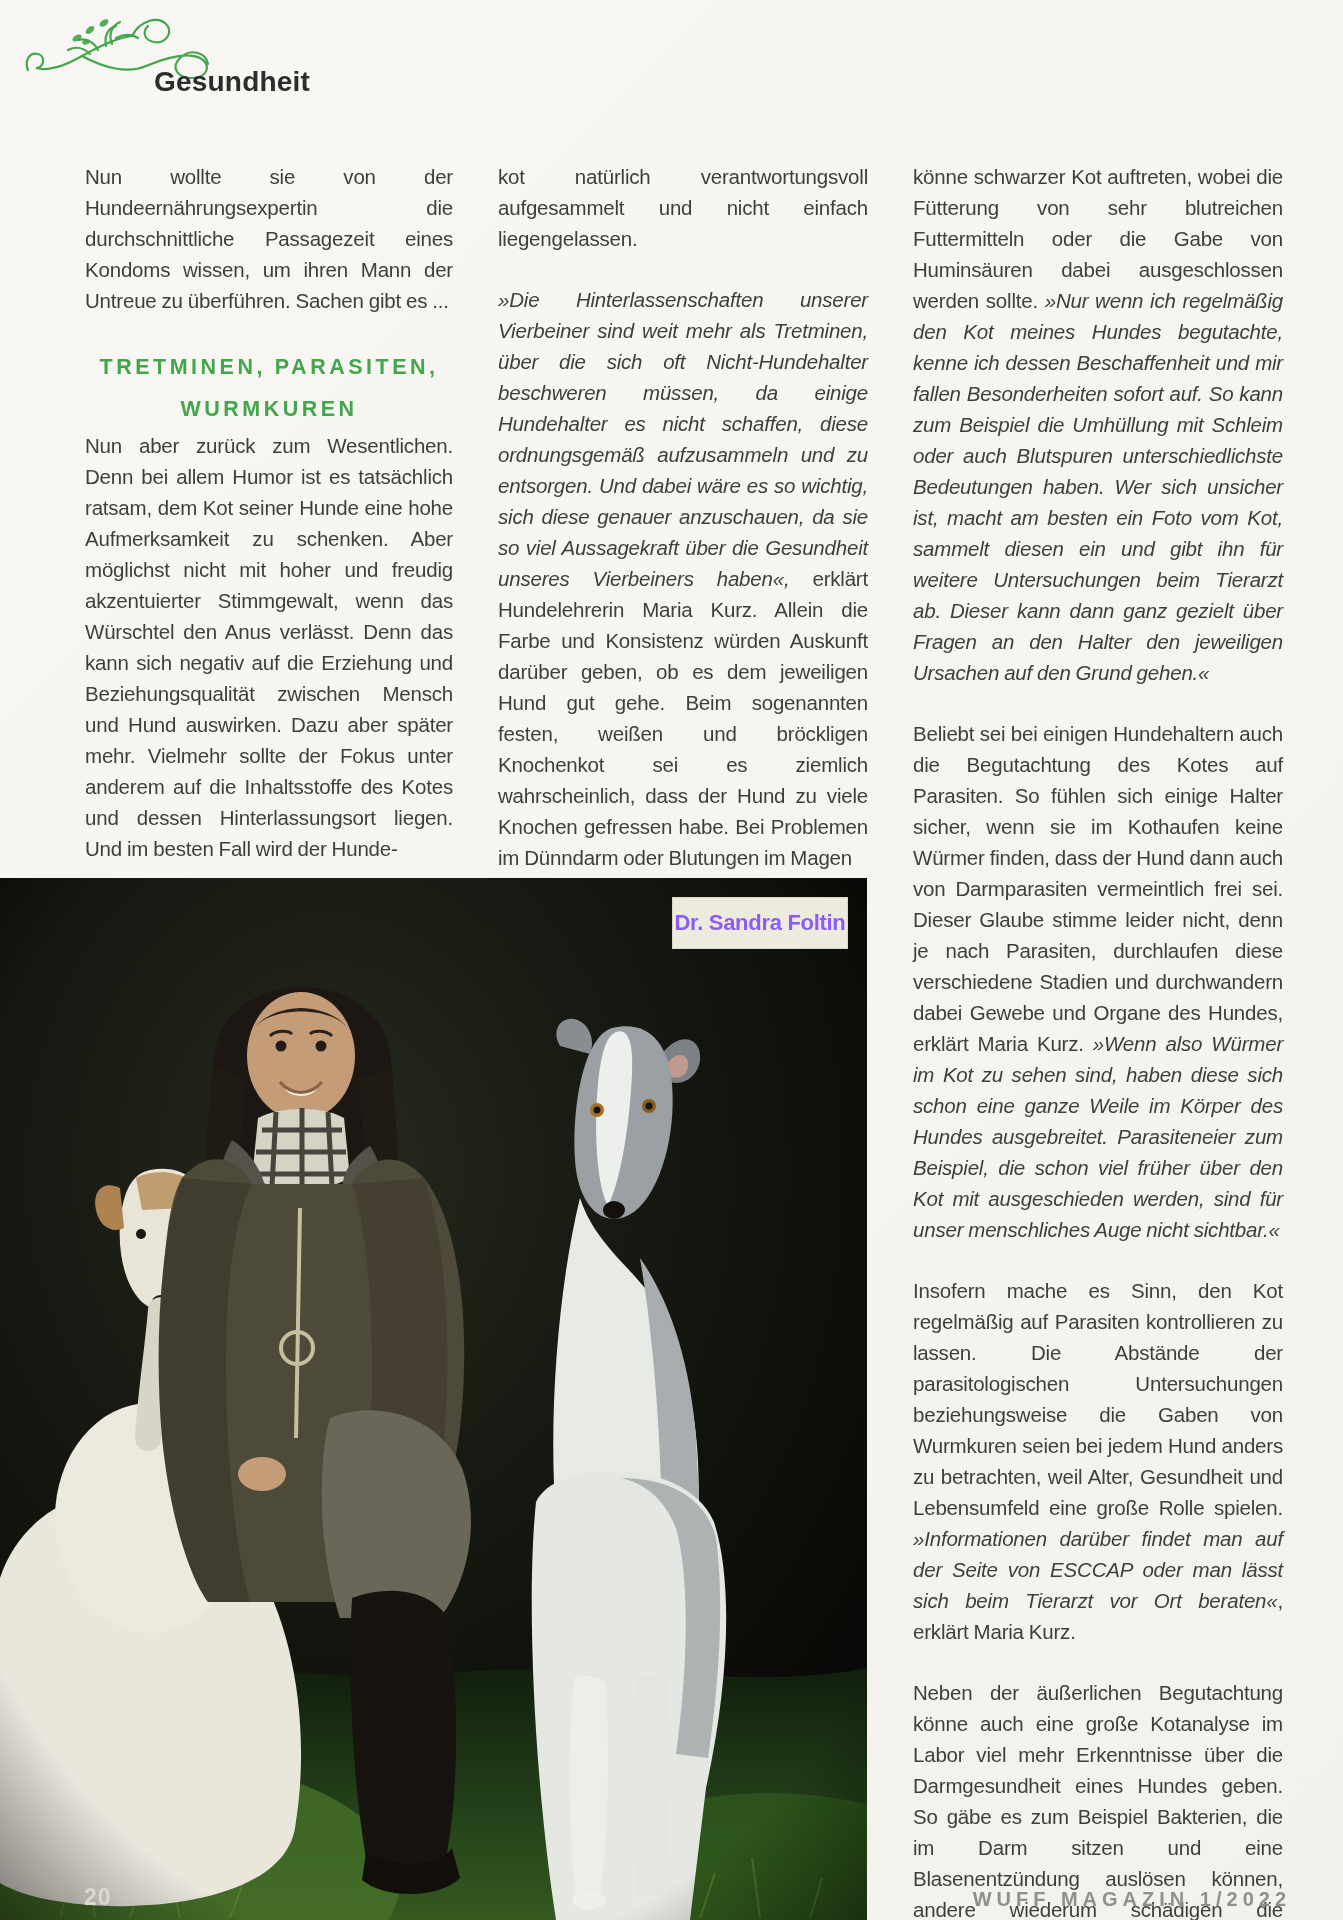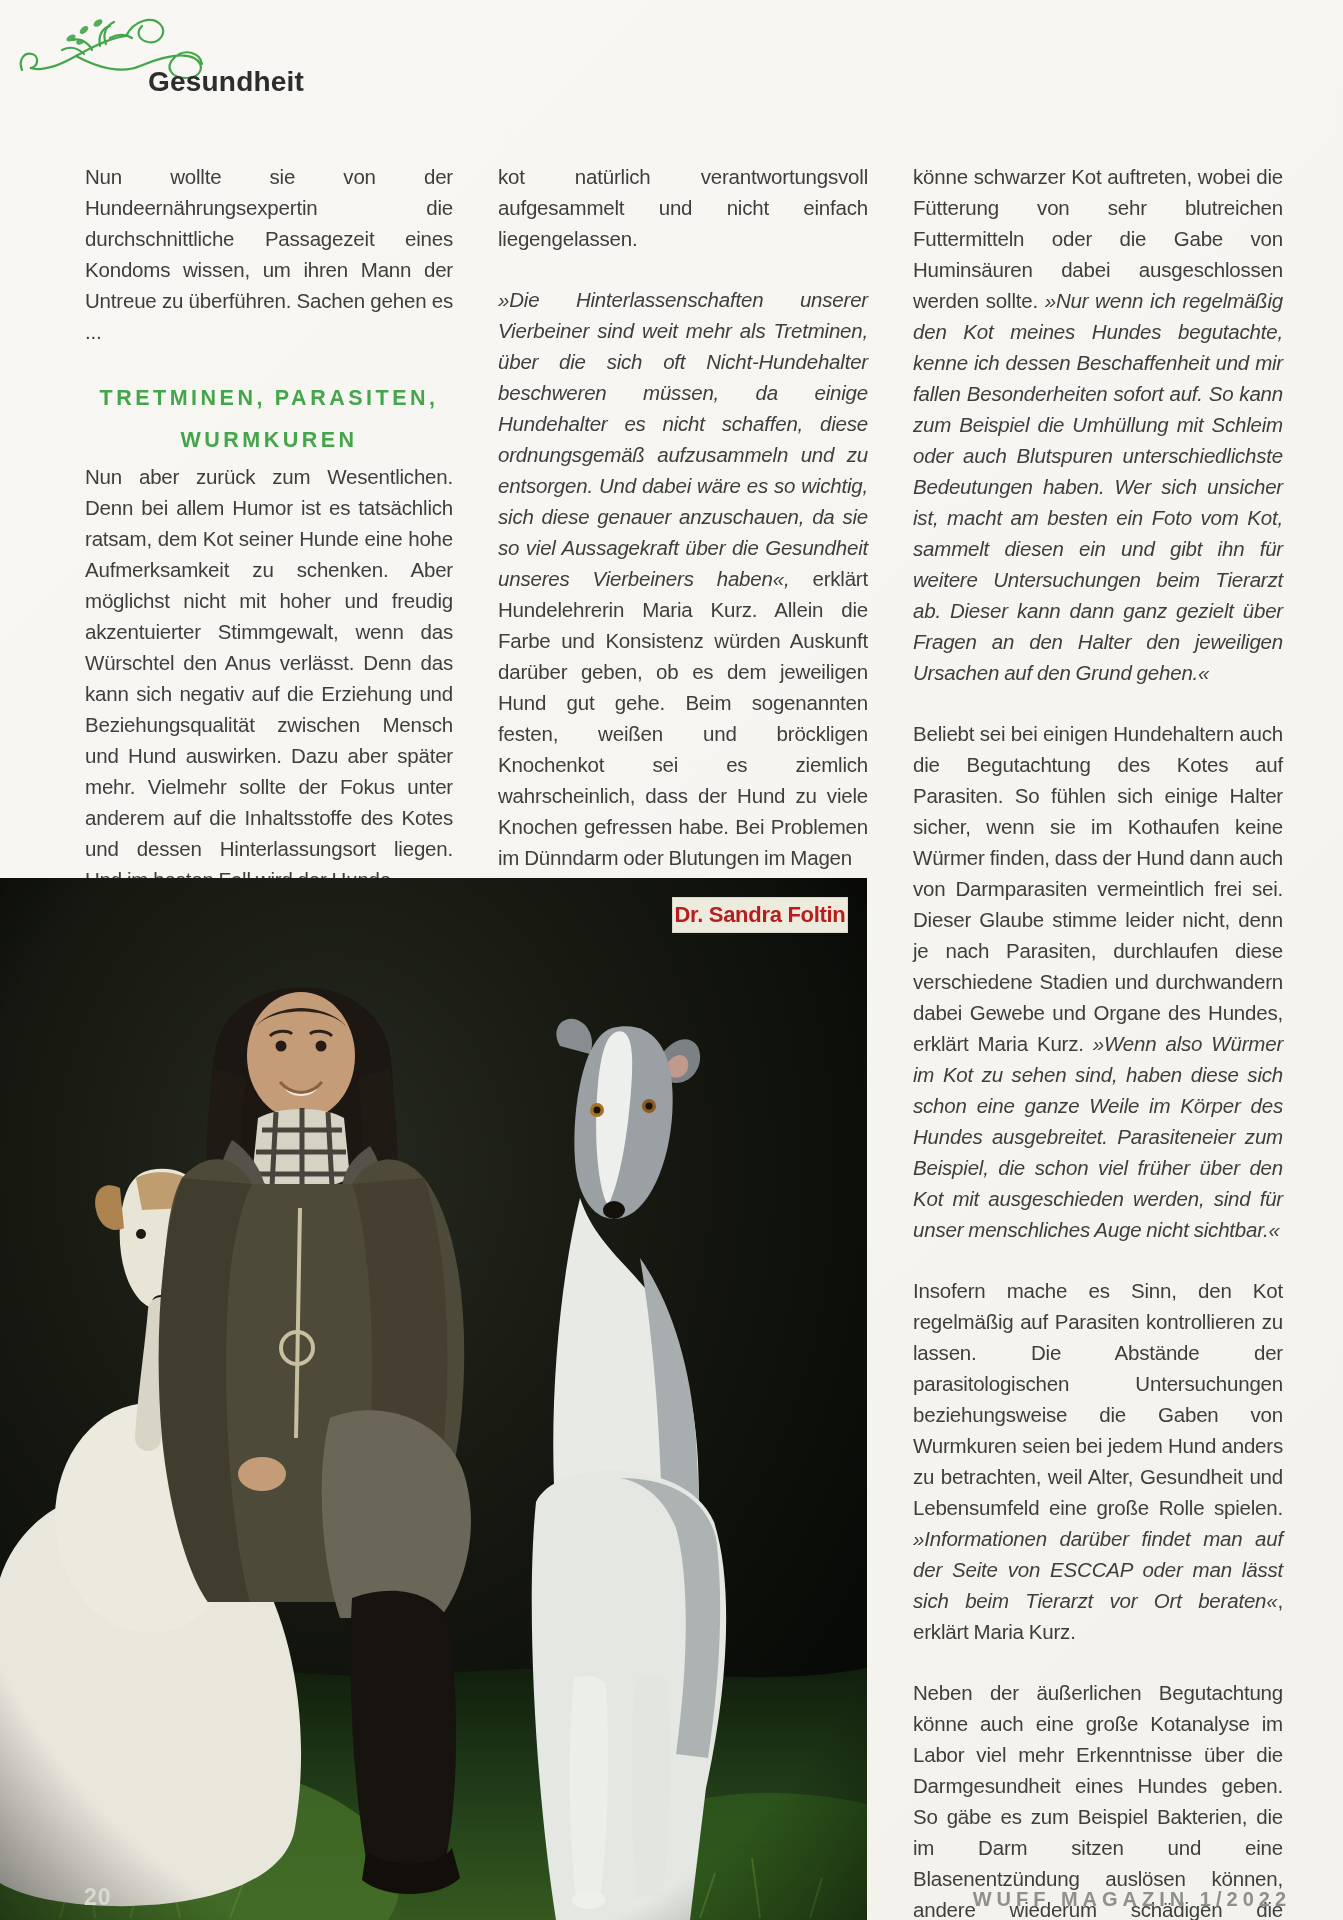--- a/index.html
+++ b/index.html
@@ -4,21 +4,21 @@
 <style>
   html,body{margin:0;padding:0;background:#e9e8e4;}
   .page{
     position:relative;width:1343px;height:1920px;margin:0 auto;
     background:linear-gradient(135deg,#f8f7f3 0%,#f5f4ef 60%,#f2f1ec 100%);
     overflow:hidden;
     font-family:"Liberation Sans","DejaVu Sans",sans-serif;
     color:#3e3e3e;
   }
   
-  .hdr{position:absolute;left:0;top:0;width:420px;height:120px;}
+  .hdr{position:absolute;left:6px;top:0;width:420px;height:120px;}
   .flourish{position:absolute;left:14px;top:8px;}
   .section-label{
     position:absolute;left:148px;top:66px;
     font-size:28px;font-weight:700;color:#2d2d2d;letter-spacing:.2px;
   }
   
   .col{position:absolute;top:161px;font-size:20.5px;line-height:31px;
        letter-spacing:-0.2px;word-spacing:-0.5px;text-align:justify;}
   .col-1{left:85px;width:368px;}
   .col-2{left:498px;width:370px;}
@@ -28,24 +28,24 @@
   .seg{font-style:normal;}
   .seg.italic{font-style:italic;}
   .col-heading{
     margin:4px 0 0 0;text-align:center;
     font-size:21.5px;line-height:42px;font-weight:700;
     letter-spacing:3.5px;color:#43a64b;
   }
   
   .photo{position:absolute;left:0;top:878px;width:867px;height:1042px;background:#0d0f0b;}
   .caption{
-    position:absolute;left:672px;top:19px;width:176px;height:36px;
+    position:absolute;left:672px;top:19px;width:176px;height:52px;
     background:#edebdd;border:1px solid #d9d7c6;box-sizing:border-box;
     display:flex;align-items:center;justify-content:center;
-    font-size:22px;font-weight:700;color:#b91c1c;letter-spacing:-0.3px;
+    font-size:22px;font-weight:700;color:#8b5cf6;letter-spacing:-0.3px;
   }
   .page-number{
     position:absolute;left:84px;top:1884px;
     font-size:23px;font-weight:700;color:#d9dacf;letter-spacing:1px;z-index:3;
   }
   .footer-text{
     position:absolute;right:52px;top:1888px;
     font-size:20px;font-weight:700;color:#8f8f8d;letter-spacing:5px;text-align:right;
   }
 </style>
@@ -68,21 +68,21 @@
         <ellipse cx="57" cy="30" rx="5" ry="3" transform="rotate(-30 57 30)"></ellipse>
         <ellipse cx="70" cy="22" rx="5" ry="3" transform="rotate(-40 70 22)"></ellipse>
         <ellipse cx="84" cy="15" rx="5" ry="3" transform="rotate(-35 84 15)"></ellipse>
         <ellipse cx="66" cy="34" rx="4" ry="2.5" transform="rotate(-20 66 34)"></ellipse>
       </g>
     </svg>
     <div class="section-label">Gesundheit</div>
   </div>
 
   <div class="col col-1">
-      <p class="body-p"><span class="seg">Nun wollte sie von der Hundeernährungsexpertin die durchschnittliche Passagezeit eines Kondoms wissen, um ihren Mann der Untreue zu überführen. Sachen gehen es ...</span></p>
+      <p class="body-p"><span class="seg">Nun wollte sie von der Hundeernährungsexpertin die durchschnittliche Passagezeit eines Kondoms wissen, um ihren Mann der Untreue zu überführen. Sachen gibt es ...</span></p>
       <h2 class="col-heading">TRETMINEN, PARASITEN, WURMKUREN</h2>
       <p class="body-p"><span class="seg">Nun aber zurück zum Wesentlichen. Denn bei allem Humor ist es tatsächlich ratsam, dem Kot seiner Hunde eine hohe Aufmerksamkeit zu schenken. Aber möglichst nicht mit hoher und freudig akzentuierter Stimmgewalt, wenn das Würschtel den Anus verlässt. Denn das kann sich negativ auf die Erziehung und Beziehungsqualität zwischen Mensch und Hund auswirken. Dazu aber später mehr. Vielmehr sollte der Fokus unter anderem auf die Inhaltsstoffe des Kotes und dessen Hinterlassungsort liegen. Und im besten Fall wird der Hunde-</span></p>
     </div>
   <div class="col col-2">
       <p class="body-p"><span class="seg">kot natürlich verantwortungsvoll aufgesammelt und nicht einfach liegengelassen.</span></p>
       <p class="body-p"><span class="seg italic">»Die Hinterlassenschaften unserer Vierbeiner sind weit mehr als Tretminen, über die sich oft Nicht-Hundehalter beschweren müssen, da einige Hundehalter es nicht schaffen, diese ordnungsgemäß aufzusammeln und zu entsorgen. Und dabei wäre es so wichtig, sich diese genauer anzuschauen, da sie so viel Aussagekraft über die Gesundheit unseres Vierbeiners haben«, </span><span class="seg">erklärt Hundelehrerin Maria Kurz. Allein die Farbe und Konsistenz würden Auskunft darüber geben, ob es dem jeweiligen Hund gut gehe. Beim sogenannten festen, weißen und bröckligen Knochenkot sei es ziemlich wahrscheinlich, dass der Hund zu viele Knochen gefressen habe. Bei Problemen im Dünndarm oder Blutungen im Magen</span></p>
     </div>
   <div class="col col-3">
       <p class="body-p"><span class="seg">könne schwarzer Kot auftreten, wobei die Fütterung von sehr blutreichen Futtermitteln oder die Gabe von Huminsäuren dabei ausgeschlossen werden sollte. </span><span class="seg italic">»Nur wenn ich regelmäßig den Kot meines Hundes begutachte, kenne ich dessen Beschaffenheit und mir fallen Besonderheiten sofort auf. So kann zum Beispiel die Umhüllung mit Schleim oder auch Blutspuren unterschiedlichste Bedeutungen haben. Wer sich unsicher ist, macht am besten ein Foto vom Kot, sammelt diesen ein und gibt ihn für weitere Untersuchungen beim Tierarzt ab. Dieser kann dann ganz gezielt über Fragen an den Halter den jeweiligen Ursachen auf den Grund gehen.«</span></p>
       <p class="body-p"><span class="seg">Beliebt sei bei einigen Hundehaltern auch die Begutachtung des Kotes auf Parasiten. So fühlen sich einige Halter sicher, wenn sie im Kothaufen keine Würmer finden, dass der Hund dann auch von Darmparasiten vermeintlich frei sei. Dieser Glaube stimme leider nicht, denn je nach Parasiten, durchlaufen diese verschiedene Stadien und durchwandern dabei Gewebe und Organe des Hundes, erklärt Maria Kurz. </span><span class="seg italic">»Wenn also Würmer im Kot zu sehen sind, haben diese sich schon eine ganze Weile im Körper des Hundes ausgebreitet. Parasiteneier zum Beispiel, die schon viel früher über den Kot mit ausgeschieden werden, sind für unser menschliches Auge nicht sichtbar.«</span></p>

